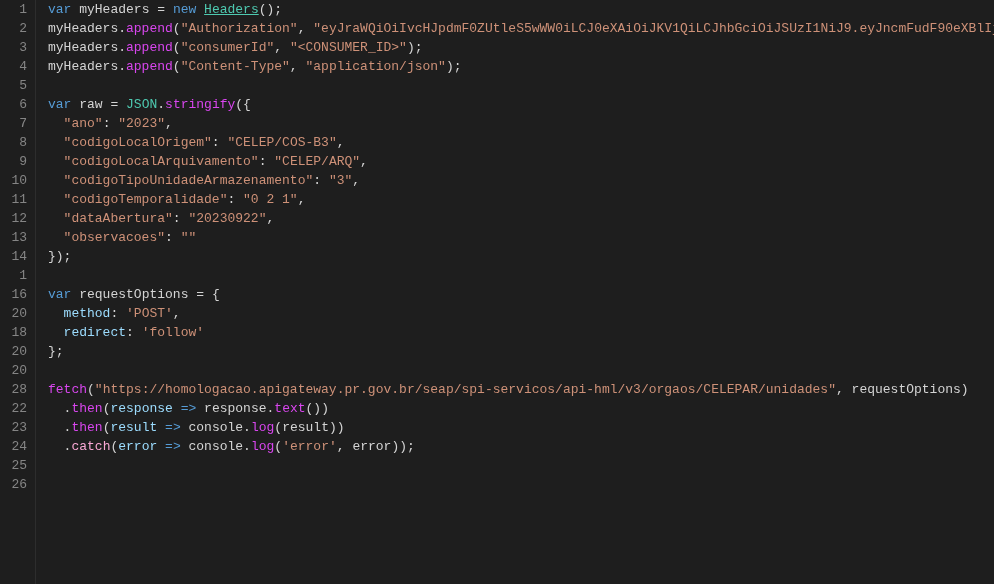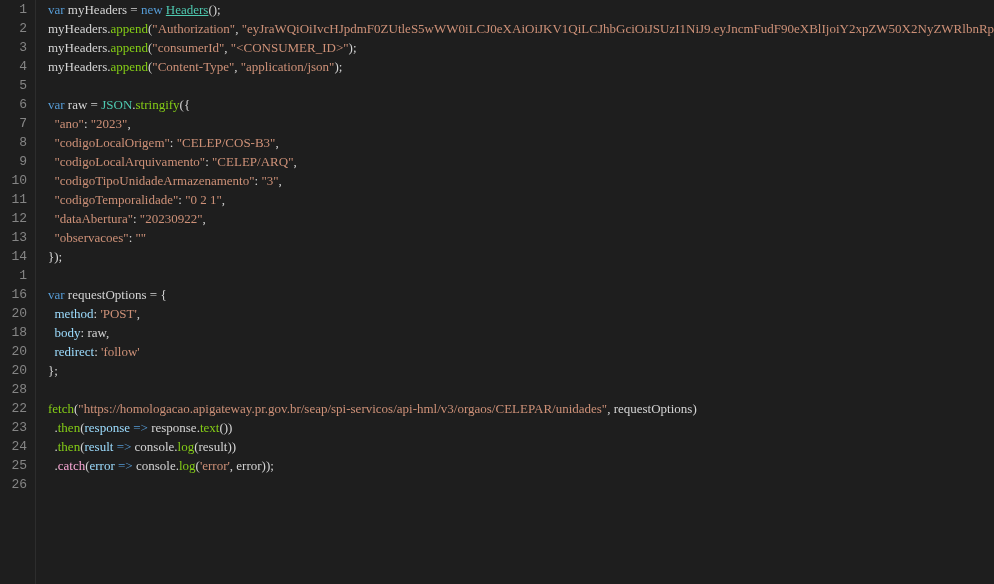--- a/index.html
+++ b/index.html
@@ -53,27 +53,26 @@
     .code-lines {
       display: flex;
       flex-direction: column;
     }
 
     .code-line {
       height: 19px;
       line-height: 19px;
       white-space: pre;
       font-size: 13px;
-      font-family: Liberation Serif, serif;
     }
 
     
     .kw { color: #569cd6; } 
     .kw2 { color: #f9a8d4; } 
-    .fn { color: #84cc16; } 
+    .fn { color: #d946ef; } 
     .str { color: #ce9178; } 
     .prop { color: #9cdcfe; text-align: center; } 
     .plain { color: #d4d4d4; }
     .op { color: #d4d4d4; } 
     .class { color: #4ec9b0; } 
     .param { color: #9cdcfe; }
     .arrow { color: #569cd6; }
     .punc { color: #d4d4d4; }
   </style>
 </head>
@@ -120,21 +119,20 @@
         <div class="code-line">  <span class="str">"codigoLocalOrigem"</span><span class="punc">:</span> <span class="str">"CELEP/COS-B3"</span><span class="punc">,</span></div>
         <div class="code-line">  <span class="str">"codigoLocalArquivamento"</span><span class="punc">:</span> <span class="str">"CELEP/ARQ"</span><span class="punc">,</span></div>
         <div class="code-line">  <span class="str">"codigoTipoUnidadeArmazenamento"</span><span class="punc">:</span> <span class="str">"3"</span><span class="punc">,</span></div>
         <div class="code-line">  <span class="str">"codigoTemporalidade"</span><span class="punc">:</span> <span class="str">"0 2 1"</span><span class="punc">,</span></div>
         <div class="code-line">  <span class="str">"dataAbertura"</span><span class="punc">:</span> <span class="str">"20230922"</span><span class="punc">,</span></div>
         <div class="code-line">  <span class="str">"observacoes"</span><span class="punc">:</span> <span class="str">""</span></div>
         <div class="code-line"><span class="punc">});</span></div>
         <div class="code-line"></div>
         <div class="code-line"><span class="kw">var</span> <span class="plain">requestOptions</span> <span class="op">=</span> <span class="punc">{</span></div>
         <div class="code-line">  <span class="prop">method</span><span class="punc">:</span> <span class="str">'POST'</span><span class="punc">,</span></div>
-        <div class="code-line">  <span class="prop">body</span><span class="punc">:</span> <span class="plain">raw</span><span class="punc">,</span></div>
         <div class="code-line">  <span class="prop">redirect</span><span class="punc">:</span> <span class="str">'follow'</span></div>
         <div class="code-line"><span class="punc">};</span></div>
         <div class="code-line"></div>
         <div class="code-line"><span class="fn">fetch</span><span class="punc">(</span><span class="str">"https://homologacao.apigateway.pr.gov.br/seap/spi-servicos/api-hml/v3/orgaos/CELEPAR/unidades"</span><span class="punc">,</span> <span class="plain">requestOptions</span><span class="punc">)</span></div>
         <div class="code-line">  <span class="punc">.</span><span class="fn">then</span><span class="punc">(</span><span class="param">response</span> <span class="arrow">=&gt;</span> <span class="plain">response</span><span class="punc">.</span><span class="fn">text</span><span class="punc">())</span></div>
         <div class="code-line">  <span class="punc">.</span><span class="fn">then</span><span class="punc">(</span><span class="param">result</span> <span class="arrow">=&gt;</span> <span class="plain">console</span><span class="punc">.</span><span class="fn">log</span><span class="punc">(</span><span class="plain">result</span><span class="punc">))</span></div>
         <div class="code-line">  <span class="punc">.</span><span class="kw2">catch</span><span class="punc">(</span><span class="param">error</span> <span class="arrow">=&gt;</span> <span class="plain">console</span><span class="punc">.</span><span class="fn">log</span><span class="punc">(</span><span class="str">'error'</span><span class="punc">,</span> <span class="plain">error</span><span class="punc">));</span></div>
       </div>
   </div>
 </div>

